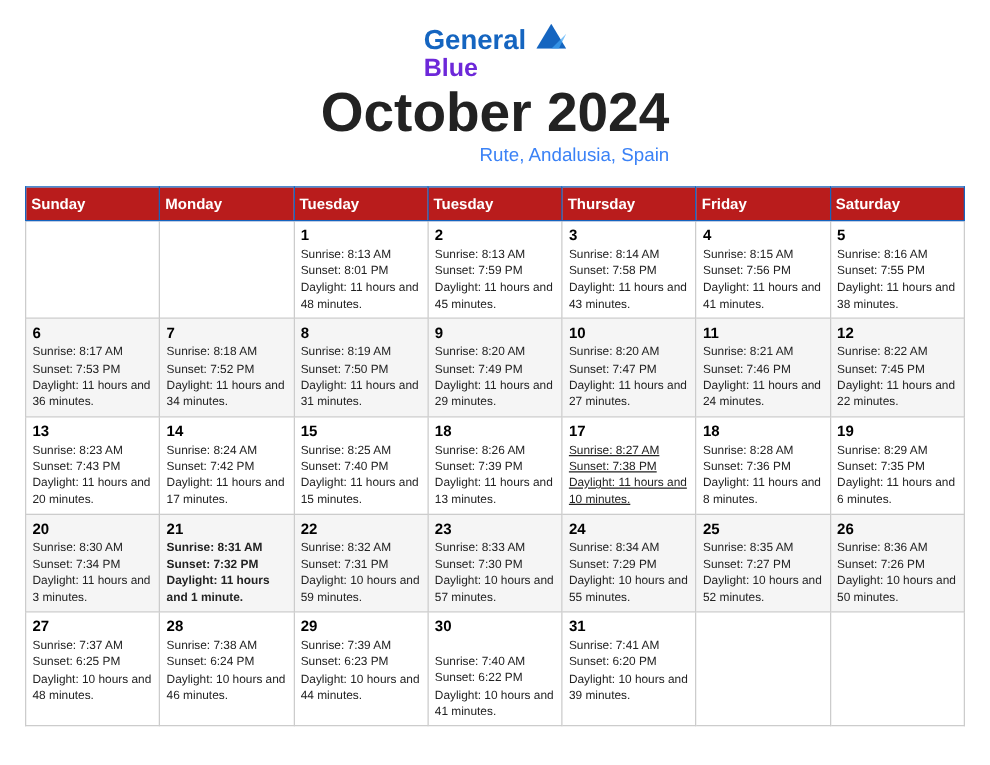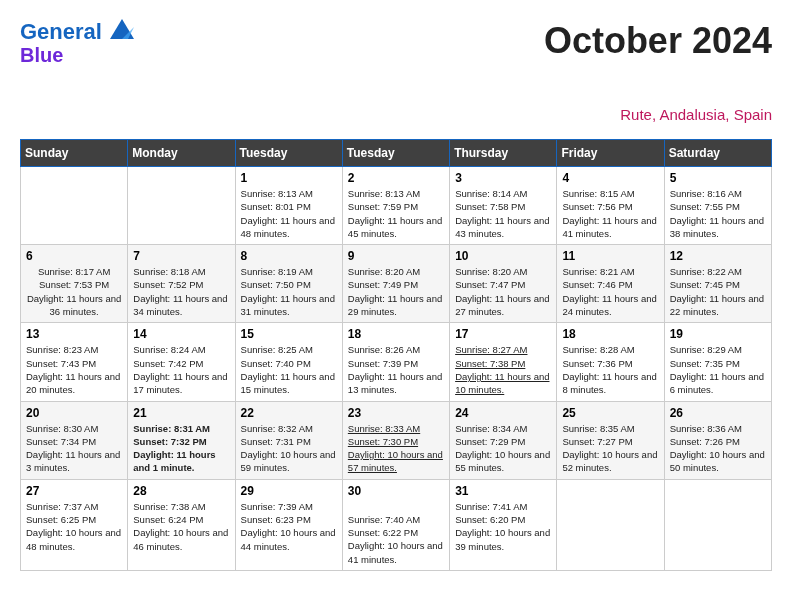--- a/index.html
+++ b/index.html
@@ -6,22 +6,23 @@
     body {
       font-family: Arial, sans-serif;
       background: #fff;
       width: 792px;
       min-height: 612px;
       padding: 20px;
     }
     .header {
       display: flex;
       justify-content: space-between;
-      align-items: flex-start;
+      align-items: center;
       margin-bottom: 16px;
+      flex-direction: column;
     }
     .logo {
       display: flex;
       align-items: center;
     }
     .logo-text {
       font-size: 22px;
       font-weight: bold;
       color: #1a1a2e;
       line-height: 1.1;
@@ -32,36 +33,35 @@
     .logo-icon {
       width: 24px;
       height: 20px;
       margin-left: 2px;
       margin-top: -4px;
     }
     .title-block {
       text-align: right;
     }
     .month-title {
-      font-size: 36px;
+      font-size: 44px;
       font-weight: bold;
       color: #222;
     }
     .location {
       font-size: 15px;
-      color: #be185d;
-      margin-top: 44px;
+      color: #3b82f6;
     }
     .calendar {
       width: 100%;
       border-collapse: collapse;
       font-size: 10.5px;
     }
     .calendar thead th {
-      background: #404040;
+      background: #b91c1c;
       color: #fff;
       padding: 6px 4px;
       text-align: left;
       font-size: 12px;
       font-weight: bold;
       border: 1px solid #1565c0;
     }
     .calendar tbody td {
       border: 1px solid #ccc;
       vertical-align: top;
@@ -154,21 +154,21 @@
         <td>
           <div class="day-number">5</div>
           <div class="day-info" style="white-space: pre-line;">Sunrise: 8:16 AM
 Sunset: 7:55 PM
 Daylight: 11 hours and 38 minutes.</div>
         </td>
       </tr>
       <tr>
         <td>
           <div class="day-number">6</div>
-          <div class="day-info" style="white-space: pre-line; text-align: center;">Sunrise: 8:17 AM
+          <div class="day-info" style="white-space: pre-line;">Sunrise: 8:17 AM
 Sunset: 7:53 PM
 Daylight: 11 hours and 36 minutes.</div>
         </td>
         <td>
           <div class="day-number">7</div>
           <div class="day-info" style="white-space: pre-line;">Sunrise: 8:18 AM
 Sunset: 7:52 PM
 Daylight: 11 hours and 34 minutes.</div>
         </td>
         <td>
@@ -260,21 +260,21 @@
 Daylight: 11 hours and 1 minute.</div>
         </td>
         <td>
           <div class="day-number">22</div>
           <div class="day-info" style="white-space: pre-line;">Sunrise: 8:32 AM
 Sunset: 7:31 PM
 Daylight: 10 hours and 59 minutes.</div>
         </td>
         <td>
           <div class="day-number">23</div>
-          <div class="day-info" style="white-space: pre-line; text-decoration: underline;">Sunrise: 8:33 AM
+          <div class="day-info" style="white-space: pre-line;">Sunrise: 8:33 AM
 Sunset: 7:30 PM
 Daylight: 10 hours and 57 minutes.</div>
         </td>
         <td>
           <div class="day-number">24</div>
           <div class="day-info" style="white-space: pre-line;">Sunrise: 8:34 AM
 Sunset: 7:29 PM
 Daylight: 10 hours and 55 minutes.</div>
         </td>
         <td>

